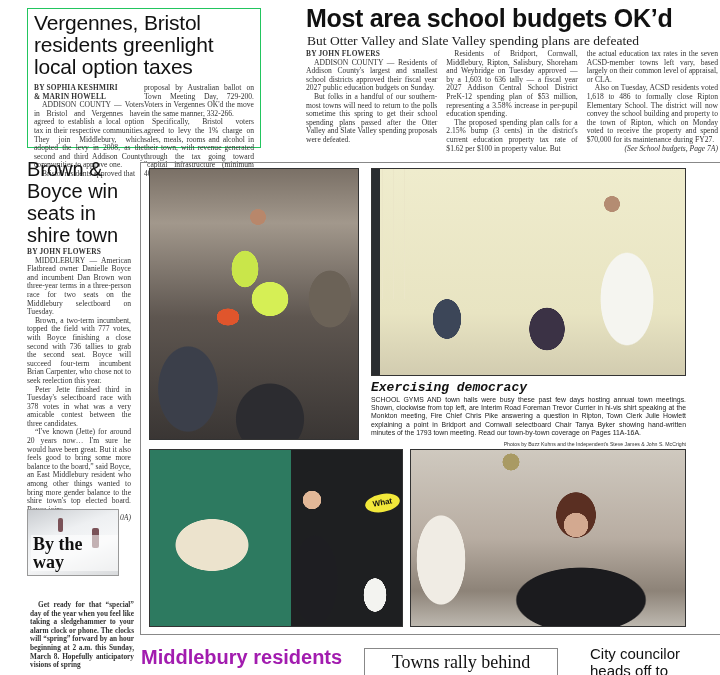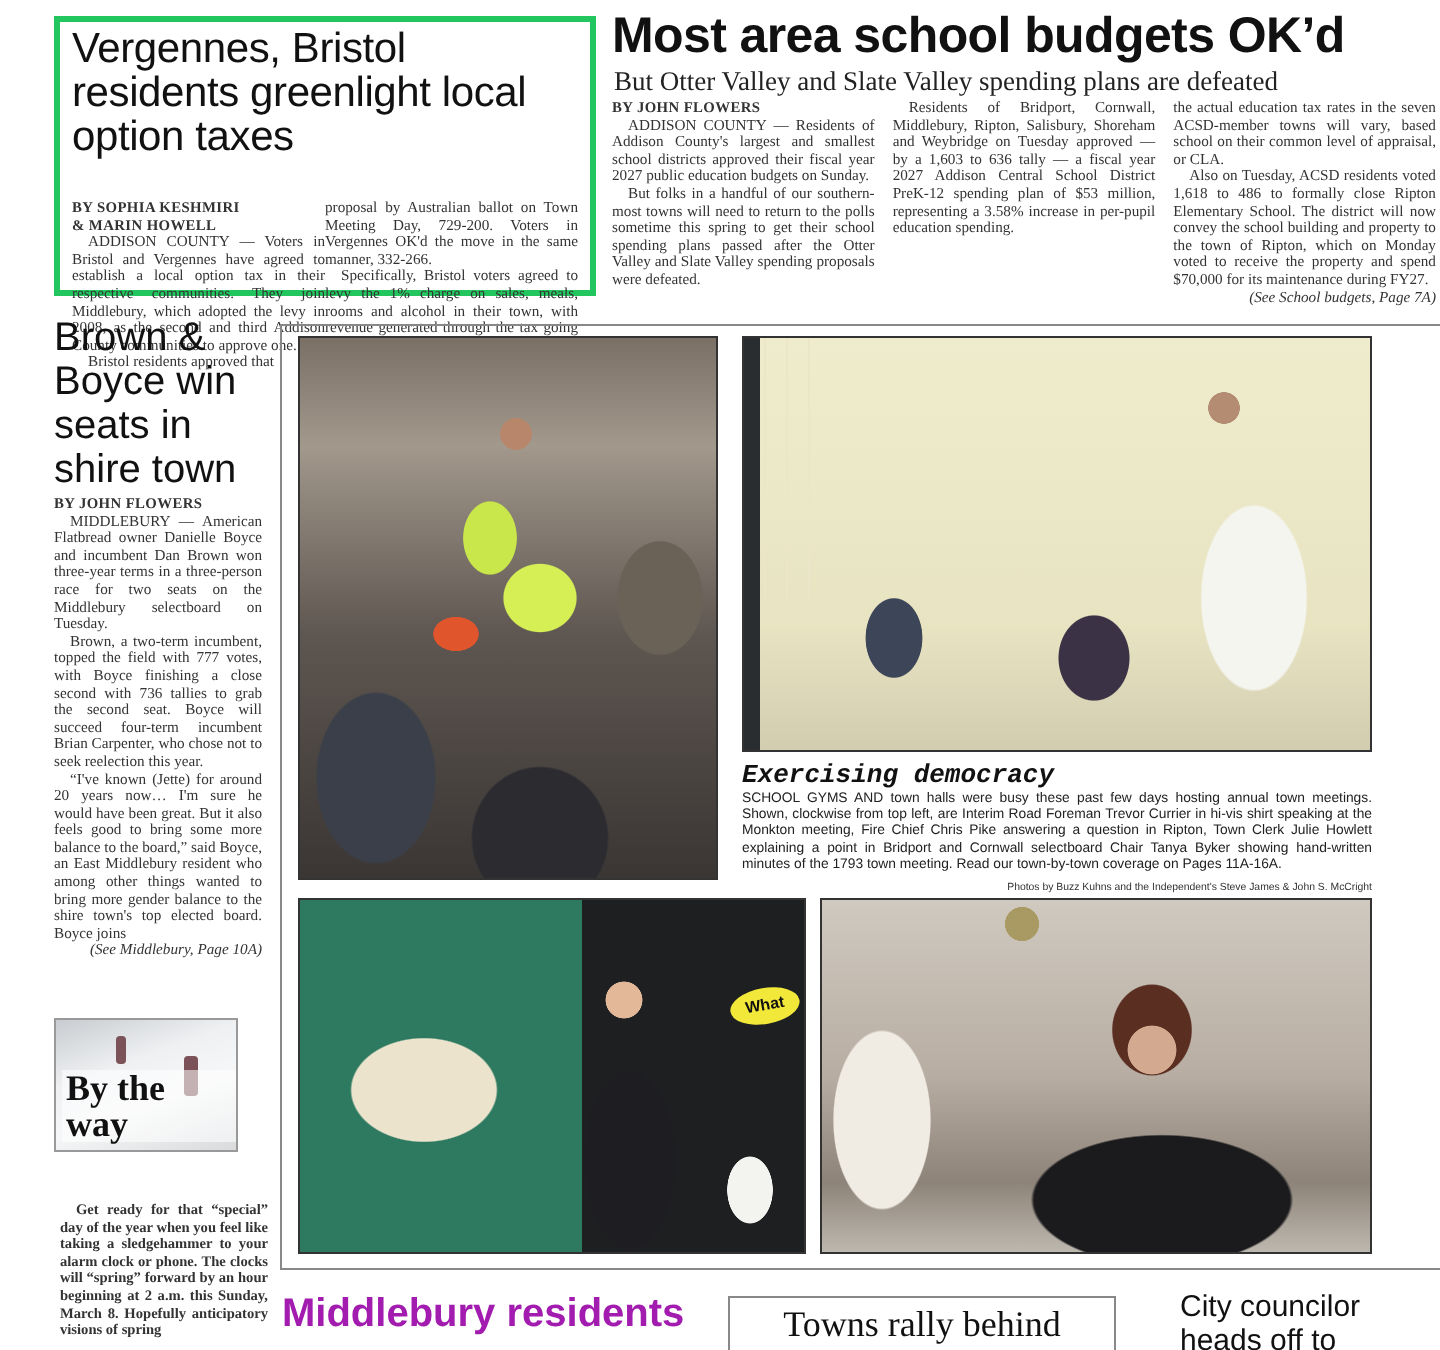--- a/index.html
+++ b/index.html
@@ -12,23 +12,23 @@
     font-size: 7.6px;
     line-height: 8.6px;
     color: #333;
     text-align: justify;
   }
   .body-text p { text-indent: 8px; }
   .byline { font-family: "Liberation Serif", serif; font-weight: bold; font-size: 7.4px; line-height: 8.6px; color: #333; text-transform: uppercase; letter-spacing: 0.2px; }
   .jump { font-style: italic; text-align: right; text-indent: 0 !important; }
 
   
-  #vergennes-box { left: 27px; top: 8px; width: 271px; height: 140px; border: 3px solid #22c55e; padding: 3px 6px; }
+  #vergennes-box { left: 27px; top: 8px; width: 234px; height: 140px; border: 1px solid #22c55e; padding: 3px 6px; }
   #vergennes-headline { font-family: "Liberation Sans", sans-serif; font-size: 21px; line-height: 22px; color: #111; letter-spacing: -0.2px; }
-  #vergennes-cols { display: flex; gap: 0; margin-top: 20px; }
+  #vergennes-cols { display: flex; gap: 0; margin-top: 6px; }
   #vergennes-cols > div { flex: 1; }
 
   
   #main-headline { left: 306px; top: 3px; font-family: "Liberation Sans", sans-serif; font-weight: bold; font-size: 25px; line-height: 30px; color: #111; letter-spacing: -0.3px; white-space: nowrap; }
   #main-subhead { left: 307px; top: 33px; font-family: Liberation Serif, serif; font-size: 13.5px; line-height: 16px; color: #222; white-space: nowrap; }
   #main-cols { left: 306px; top: 50px; width: 412px; display: flex; gap: 9px; }
   #main-cols > div { flex: 1; }
 
   
   #brown-story { left: 27px; top: 158px; width: 104px; }
@@ -121,34 +121,36 @@
 <div id="main-headline" class="abs">Most area school budgets OK’d</div>
 <div id="main-subhead" class="abs">But Otter Valley and Slate Valley spending plans are defeated</div>
 <div id="main-cols" class="abs">
   <div class="body-text">
     <div class="byline">By JOHN FLOWERS</div>
     <p>ADDISON COUNTY — Residents of Addison County's largest and smallest school districts approved their fiscal year 2027 public education budgets on Sunday.</p>
     <p>But folks in a handful of our southern-most towns will need to return to the polls sometime this spring to get their school spending plans passed after the Otter Valley and Slate Valley spending proposals were defeated.</p>
   </div>
   <div class="body-text">
     <p>Residents of Bridport, Cornwall, Middlebury, Ripton, Salisbury, Shoreham and Weybridge on Tuesday approved — by a 1,603 to 636 tally — a fiscal year 2027 Addison Central School District PreK-12 spending plan of $53 million, representing a 3.58% increase in per-pupil education spending.</p>
+    <p>The proposed spending plan calls for a 2.15% bump (3 cents) in the district's current education property tax rate of $1.62 per $100 in property value. But</p>
   </div>
   <div class="body-text">
-    <p style="text-indent:0">the actual education tax rates in the seven ACSD-member towns will vary, based school on their common level of appraisal, or CLA.</p>
+    <p style="text-indent:0">the actual education tax rates in the seven ACSD-member towns left vary, based largely on their common level of appraisal, or CLA.</p>
     <p>Also on Tuesday, ACSD residents voted 1,618 to 486 to formally close Ripton Elementary School. The district will now convey the school building and property to the town of Ripton, which on Monday voted to receive the property and spend $70,000 for its maintenance during FY27.</p>
     <p class="jump">(See School budgets, Page 7A)</p>
   </div>
 </div>
 
 <div id="brown-story" class="abs">
   <div id="brown-headline">Brown &amp; Boyce win seats in shire town</div>
   <div class="body-text">
     <div class="byline">By JOHN FLOWERS</div>
     <p>MIDDLEBURY — American Flatbread owner Danielle Boyce and incumbent Dan Brown won three-year terms in a three-person race for two seats on the Middlebury selectboard on Tuesday.</p>
     <p>Brown, a two-term incumbent, topped the field with 777 votes, with Boyce finishing a close second with 736 tallies to grab the second seat. Boyce will succeed four-term incumbent Brian Carpenter, who chose not to seek reelection this year.</p>
+    <p>Peter Jette finished third in Tuesday's selectboard race with 378 votes in what was a very amicable contest between the three candidates.</p>
     <p>“I've known (Jette) for around 20 years now… I'm sure he would have been great. But it also feels good to bring some more balance to the board,” said Boyce, an East Middlebury resident who among other things wanted to bring more gender balance to the shire town's top elected board. Boyce joins</p>
     <p class="jump">(See Middlebury, Page 10A)</p>
   </div>
 </div>
 
 <div id="btw-photo" class="abs">
   <div class="skier" style="left:30px;top:8px;"></div>
   <div class="skier" style="left:64px;top:18px;width:7px;height:20px;"></div>
   <div id="btw-label">By the way</div>
 </div>

